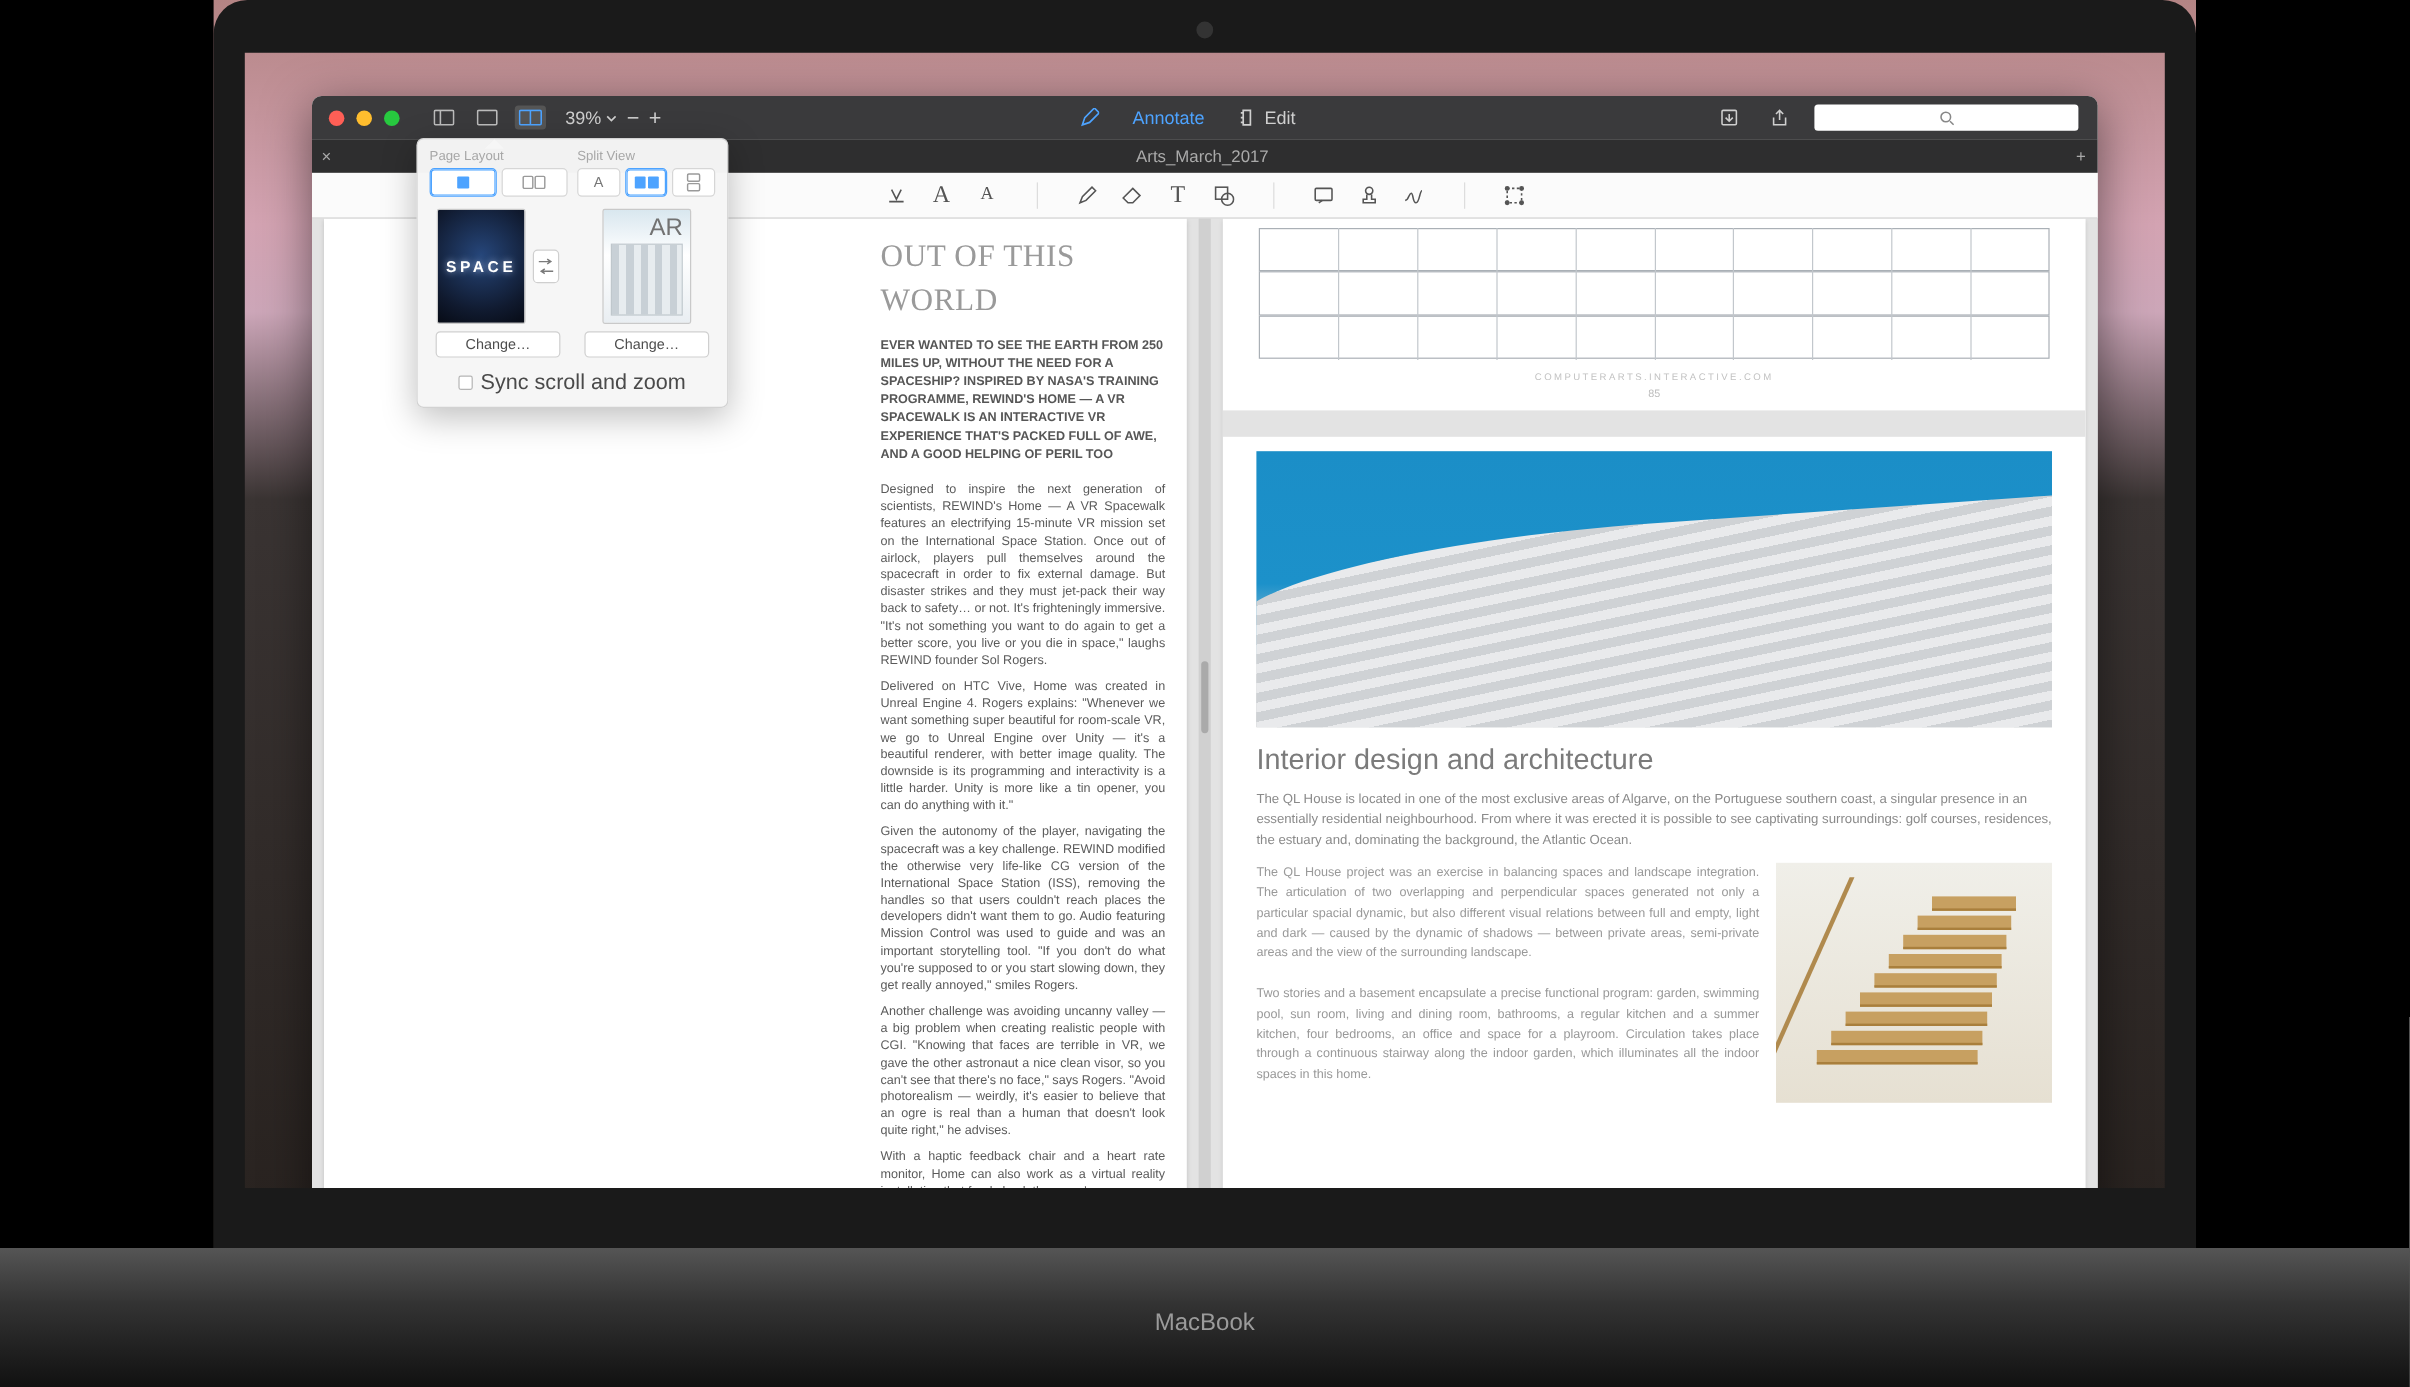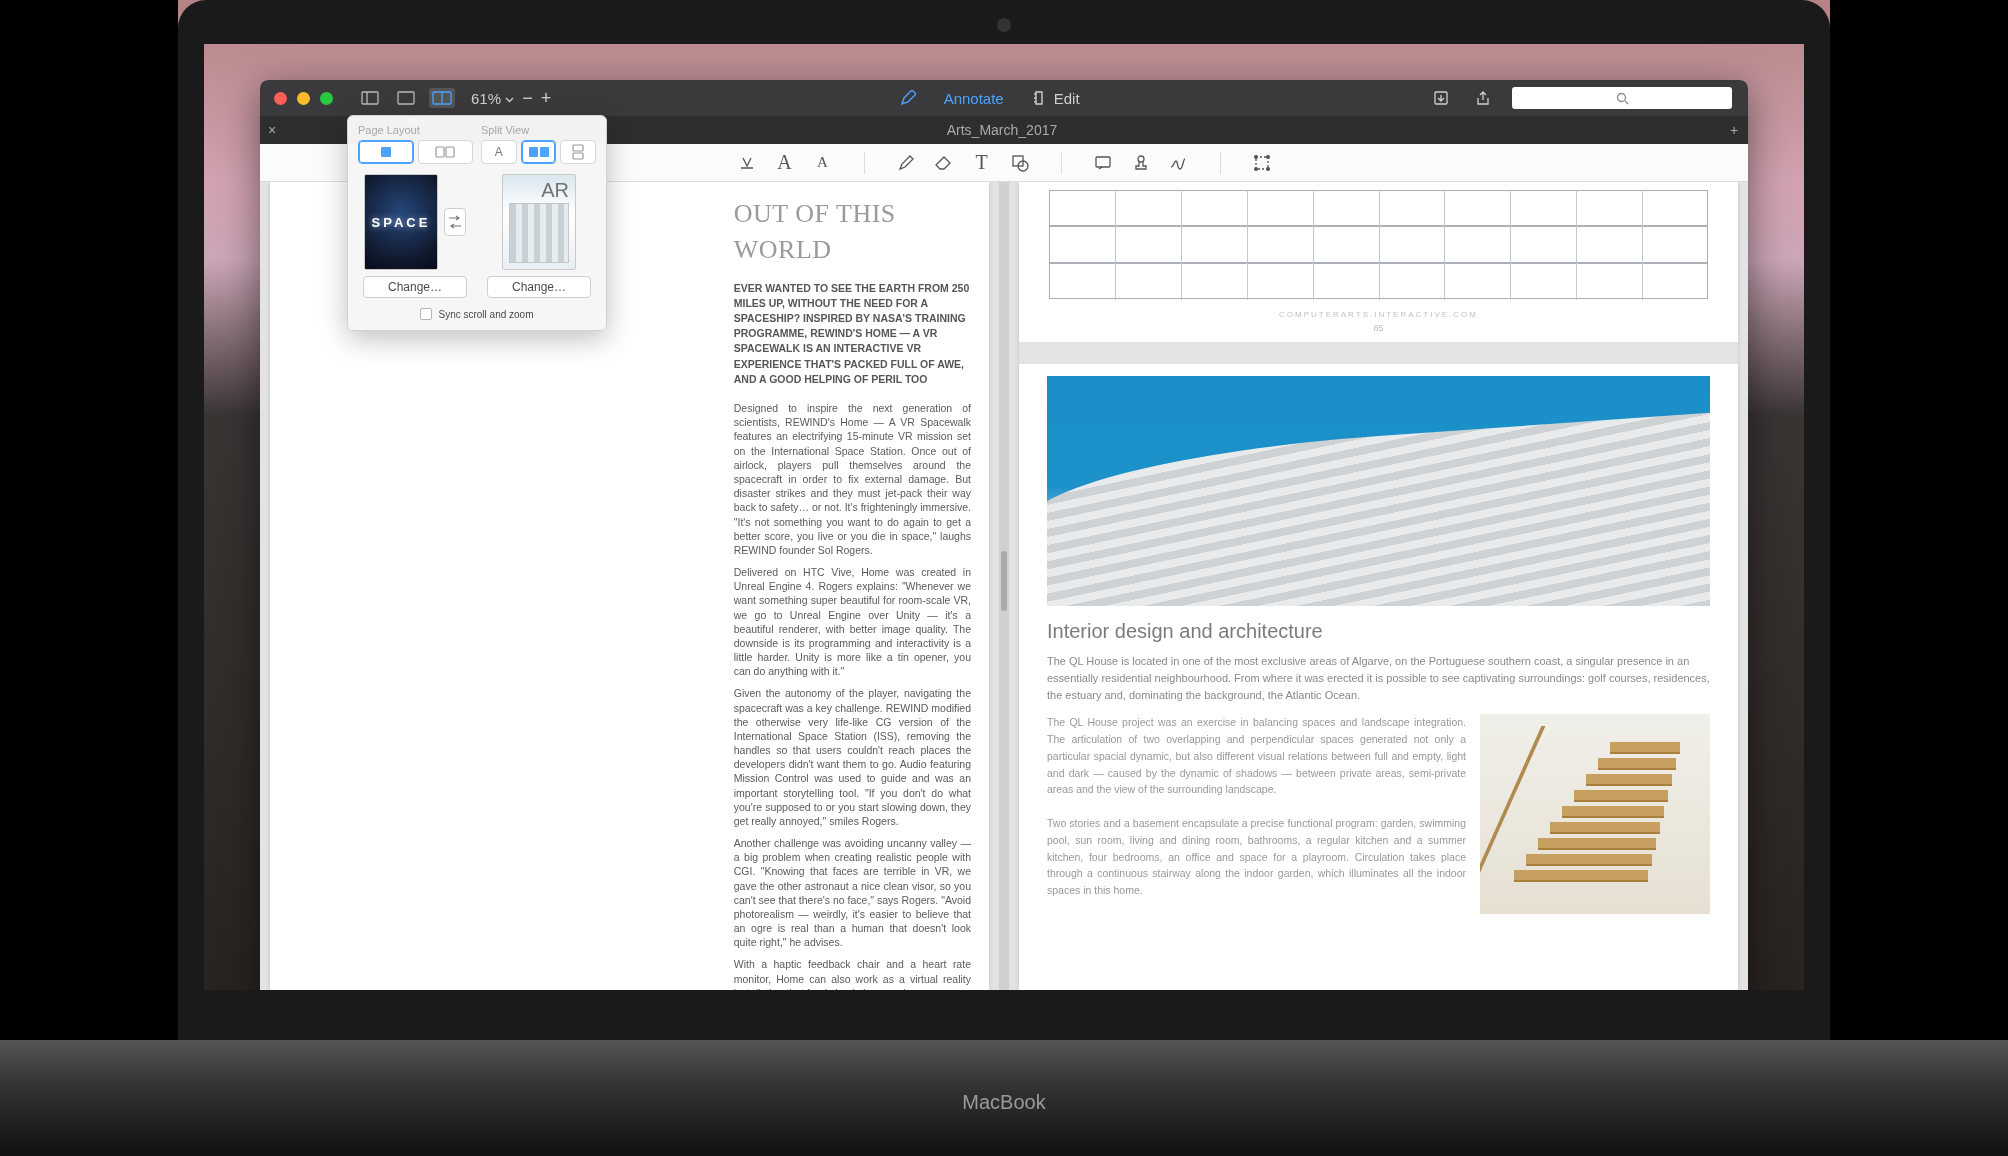--- a/index.html
+++ b/index.html
@@ -232,21 +232,21 @@
     background: linear-gradient(180deg,#1b8ec7 0%, #1c91ca 48%, #d6d8da 78%, #b9bcbf 100%);
     position:relative; overflow:hidden;
   }
   .arch-hero::before{
     content:""; position:absolute; left:-20px; right:-20px; bottom:-40px; height:210px;
     background: repeating-linear-gradient(172deg, #e9eaec 0px, #e9eaec 8px, #cfd2d5 8px, #cfd2d5 16px);
     transform: skewY(-4deg);
     border-top-left-radius: 50% 30%;
   }
   .arch-h2 {
-    font-size: 20px; font-weight:400; color:#7b7b7b;
+    font-size: 24px; font-weight:400; color:#7b7b7b;
     font-family: "Helvetica Neue", Arial, sans-serif;
     margin: 14px 0 10px;
   }
   .arch-p { font-size: 11px; line-height:1.55; color:#8a8a8a; margin-bottom:10px; }
   .arch-cols { display:flex; gap:14px; }
   .arch-col-text { flex:1; font-size:10.5px; line-height:1.6; color:#999; text-align:justify;}
   .arch-col-img {
     width: 230px; height: 200px;
     background: linear-gradient(180deg,#f0efe9 0%, #e6e0d2 100%);
     position:relative; overflow:hidden;
@@ -325,21 +325,21 @@
   .swap {
     width:22px; height:28px; border:1px solid #cfcfcf; border-radius:4px; background:#fff;
     display:flex; flex-direction:column; align-items:center; justify-content:center; gap:2px;
     color:#7a7a7a;
   }
   .change-btn {
     width: 104px; height:22px; background:#fff; border:1px solid #cfcfcf;
     border-radius:4px; font-size:12px; color:#4d4d4d;
     display:flex; align-items:center; justify-content:center;
   }
-  .sync-row { margin-top:10px; display:flex; align-items:center; justify-content:center; gap:6px; font-size:10px; color:#4a4a4a;}
+  .sync-row { margin-top:10px; display:flex; align-items:center; justify-content:center; gap:6px; font-size:18px; color:#4a4a4a;}
   .sync-row .chk { width:12px;height:12px;border:1px solid #b5b5b5;border-radius:2px;background:#fff;}
 </style>
 </head>
 <body>
 
 <div class="desktop">
 
   <div class="app-window">
 
     <div class="titlebar">
@@ -361,21 +361,21 @@
             </svg>
         </div>
         <div class="tb-iconbtn active">
           <svg width="20" height="14" viewBox="0 0 20 14" fill="none" stroke="currentColor" stroke-width="1.3">
               <rect x="1" y="1" width="18" height="12" rx="1"></rect>
               <line x1="10" y1="1" x2="10" y2="13"></line>
             </svg>
         </div>
       </div>
       <div class="zoom-group">
-        <span><span>61%</span> <svg width="9" height="6" viewBox="0 0 9 6" style="display:inline-block;vertical-align:middle">
+        <span><span>39%</span> <svg width="9" height="6" viewBox="0 0 9 6" style="display:inline-block;vertical-align:middle">
               <path d="M1 1l3.5 3.5L8 1" stroke="#cfcfcf" fill="none" stroke-width="1.4"></path>
             </svg></span>
         <span style="font-size:18px;">−</span>
         <span style="font-size:18px;">+</span>
       </div>
 
       <div class="center-tools">
         <div class="tool-lbl tool-annotate">
           <svg width="16" height="16" viewBox="0 0 16 16" fill="none" stroke="currentColor" stroke-width="1.4">
               <path d="M2 14l2-6 8-8 4 4-8 8-6 2z"></path>

